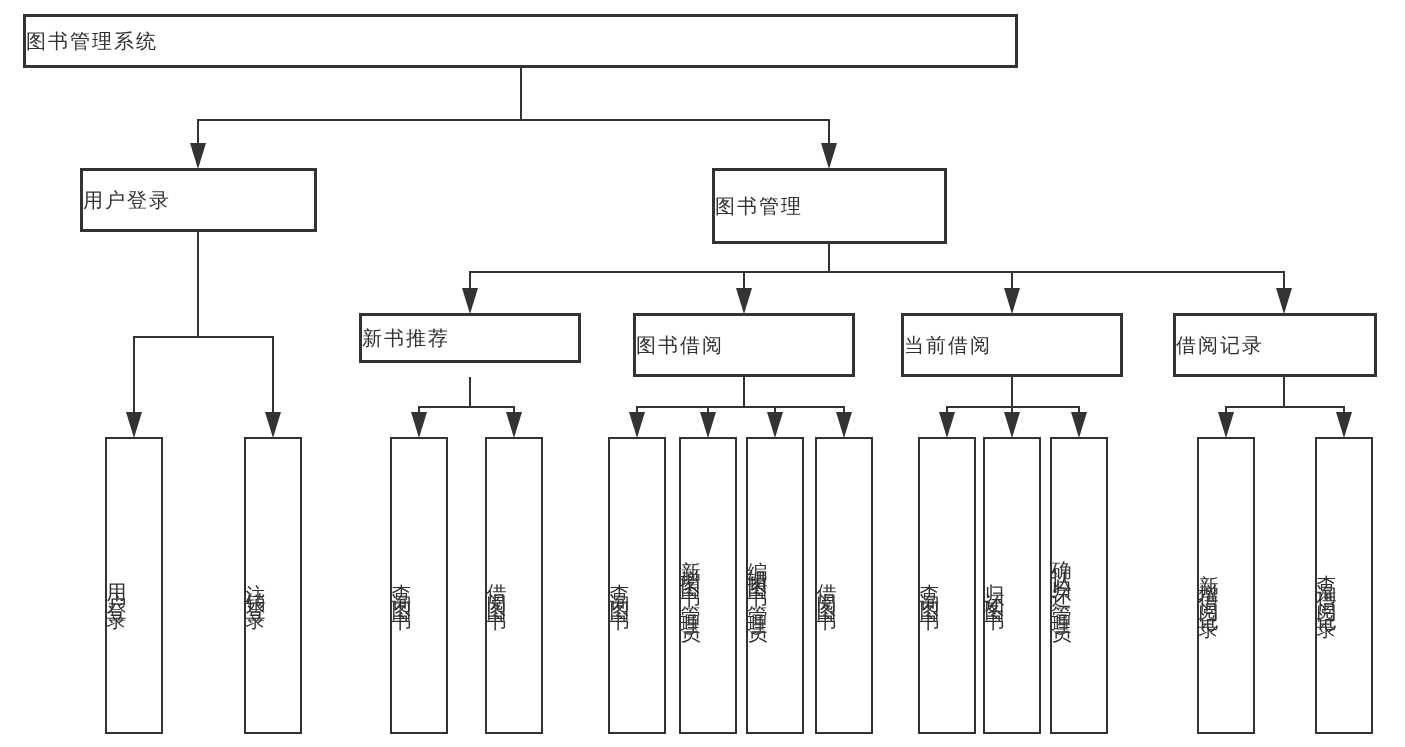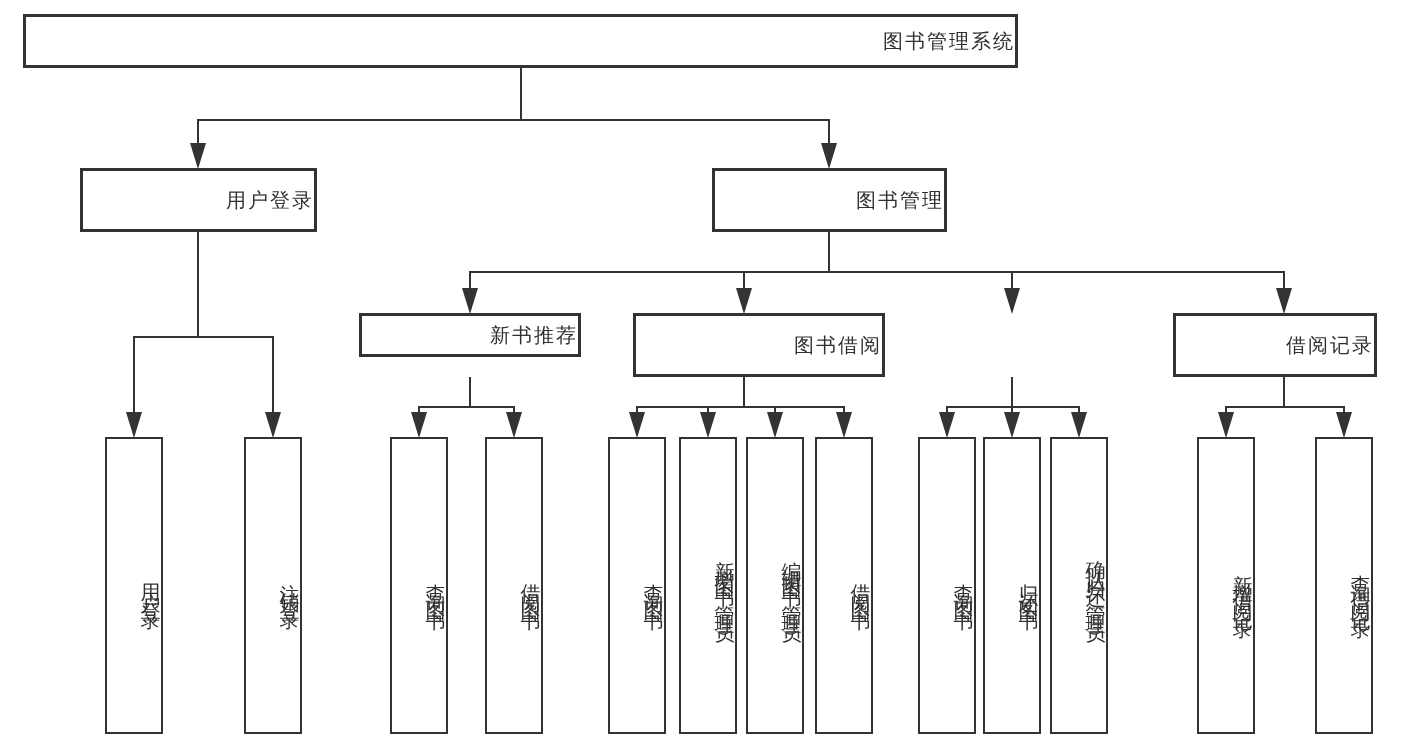--- a/index.html
+++ b/index.html
@@ -18,21 +18,21 @@
   }
   .wires line { stroke: var(--line, #333333); stroke-width: 2.5; }
   .wires polygon { fill: var(--line, #333333); stroke: none; }
   .node {
     position: absolute;
     box-sizing: border-box;
     background: #ffffff;
     border: 3px solid var(--line, #333333);
     display: flex;
     align-items: center;
-    justify-content: flex-end;
+    justify-content: flex-start;
     color: var(--text, #303030);
   }
   .node .label {
     font-size: 20px;
     line-height: 1;
     white-space: nowrap;
   }
   .node.h .label { letter-spacing: 2px; }
   .node.v { border-width: 2.5px; }
   .node.v .label {
@@ -121,29 +121,32 @@
     </g>
   </svg>
 
   <div class="node h" style="left:23px;top:14px;width:995px;height:54px">
     <span class="label">图书管理系统</span>
   </div>
 
   <div class="node h" style="left:80px;top:168px;width:237px;height:64px">
     <span class="label">用户登录</span>
   </div>
-  <div class="node h" style="left:712px;top:168px;width:235px;height:64px">
+  <div class="node h" style="left:712px;top:168px;width:235px;height:76px">
     <span class="label">图书管理</span>
   </div>
 
-  <div class="node h" style="left:359px;top:313px;width:222px;height:44px">
+  <div class="node h" style="left:359px;top:313px;width:222px;height:50px">
     <span class="label">新书推荐</span>
   </div>
-  <div class="node h" style="left:633px;top:313px;width:252px;height:64px">
+  <div class="node h" style="left:633px;top:313px;width:222px;height:64px">
     <span class="label">图书借阅</span>
+  </div>
+  <div class="node h" style="left:901px;top:313px;width:222px;height:64px">
+    <span class="label">当前借阅</span>
   </div>
   <div class="node h" style="left:1173px;top:313px;width:204px;height:64px">
     <span class="label">借阅记录</span>
   </div>
 
   <div class="node v" style="left:105px;top:437px;width:58px;height:297px">
     <span class="label">用户登录</span>
   </div>
   <div class="node v" style="left:244px;top:437px;width:58px;height:297px">
     <span class="label">注销登录</span>

